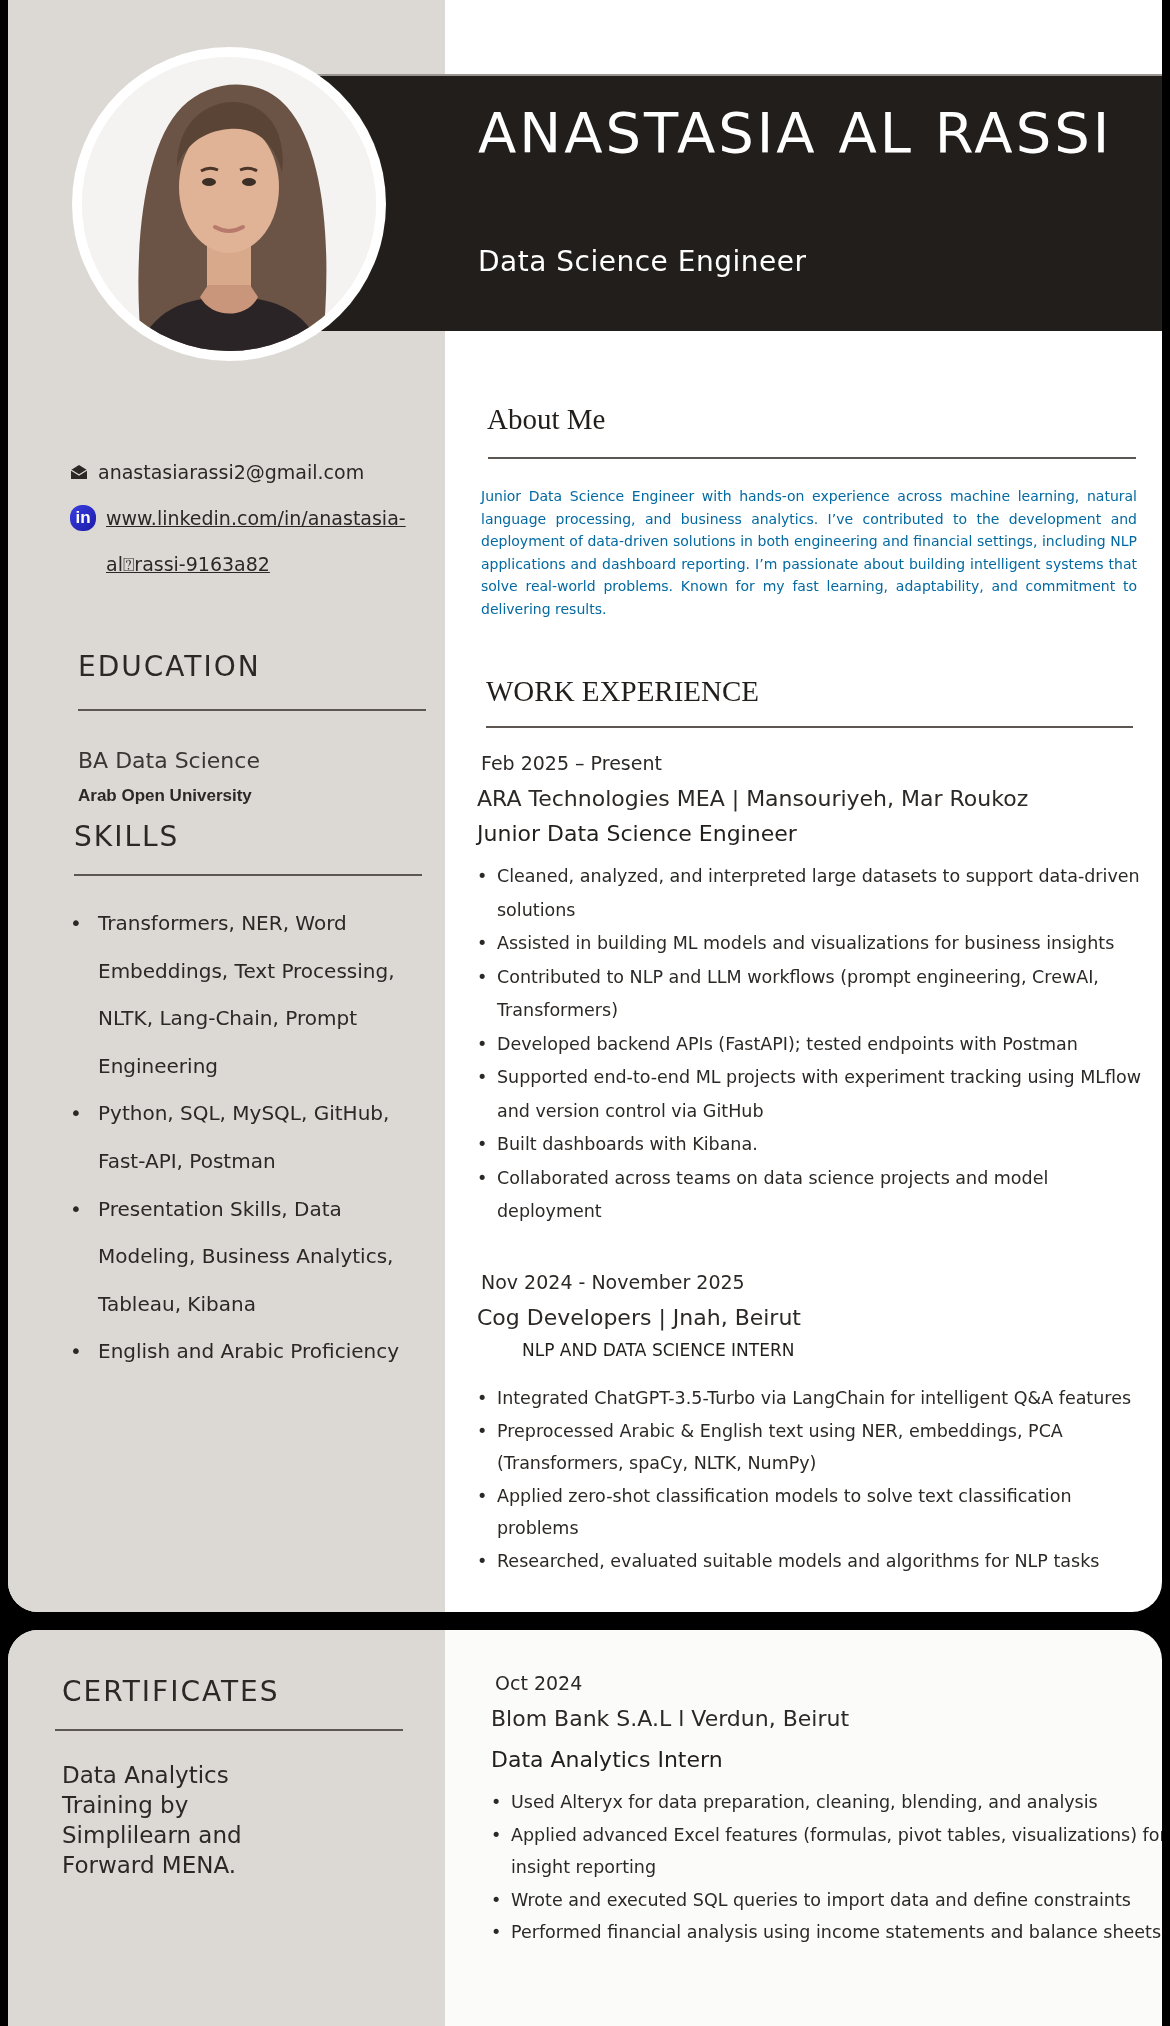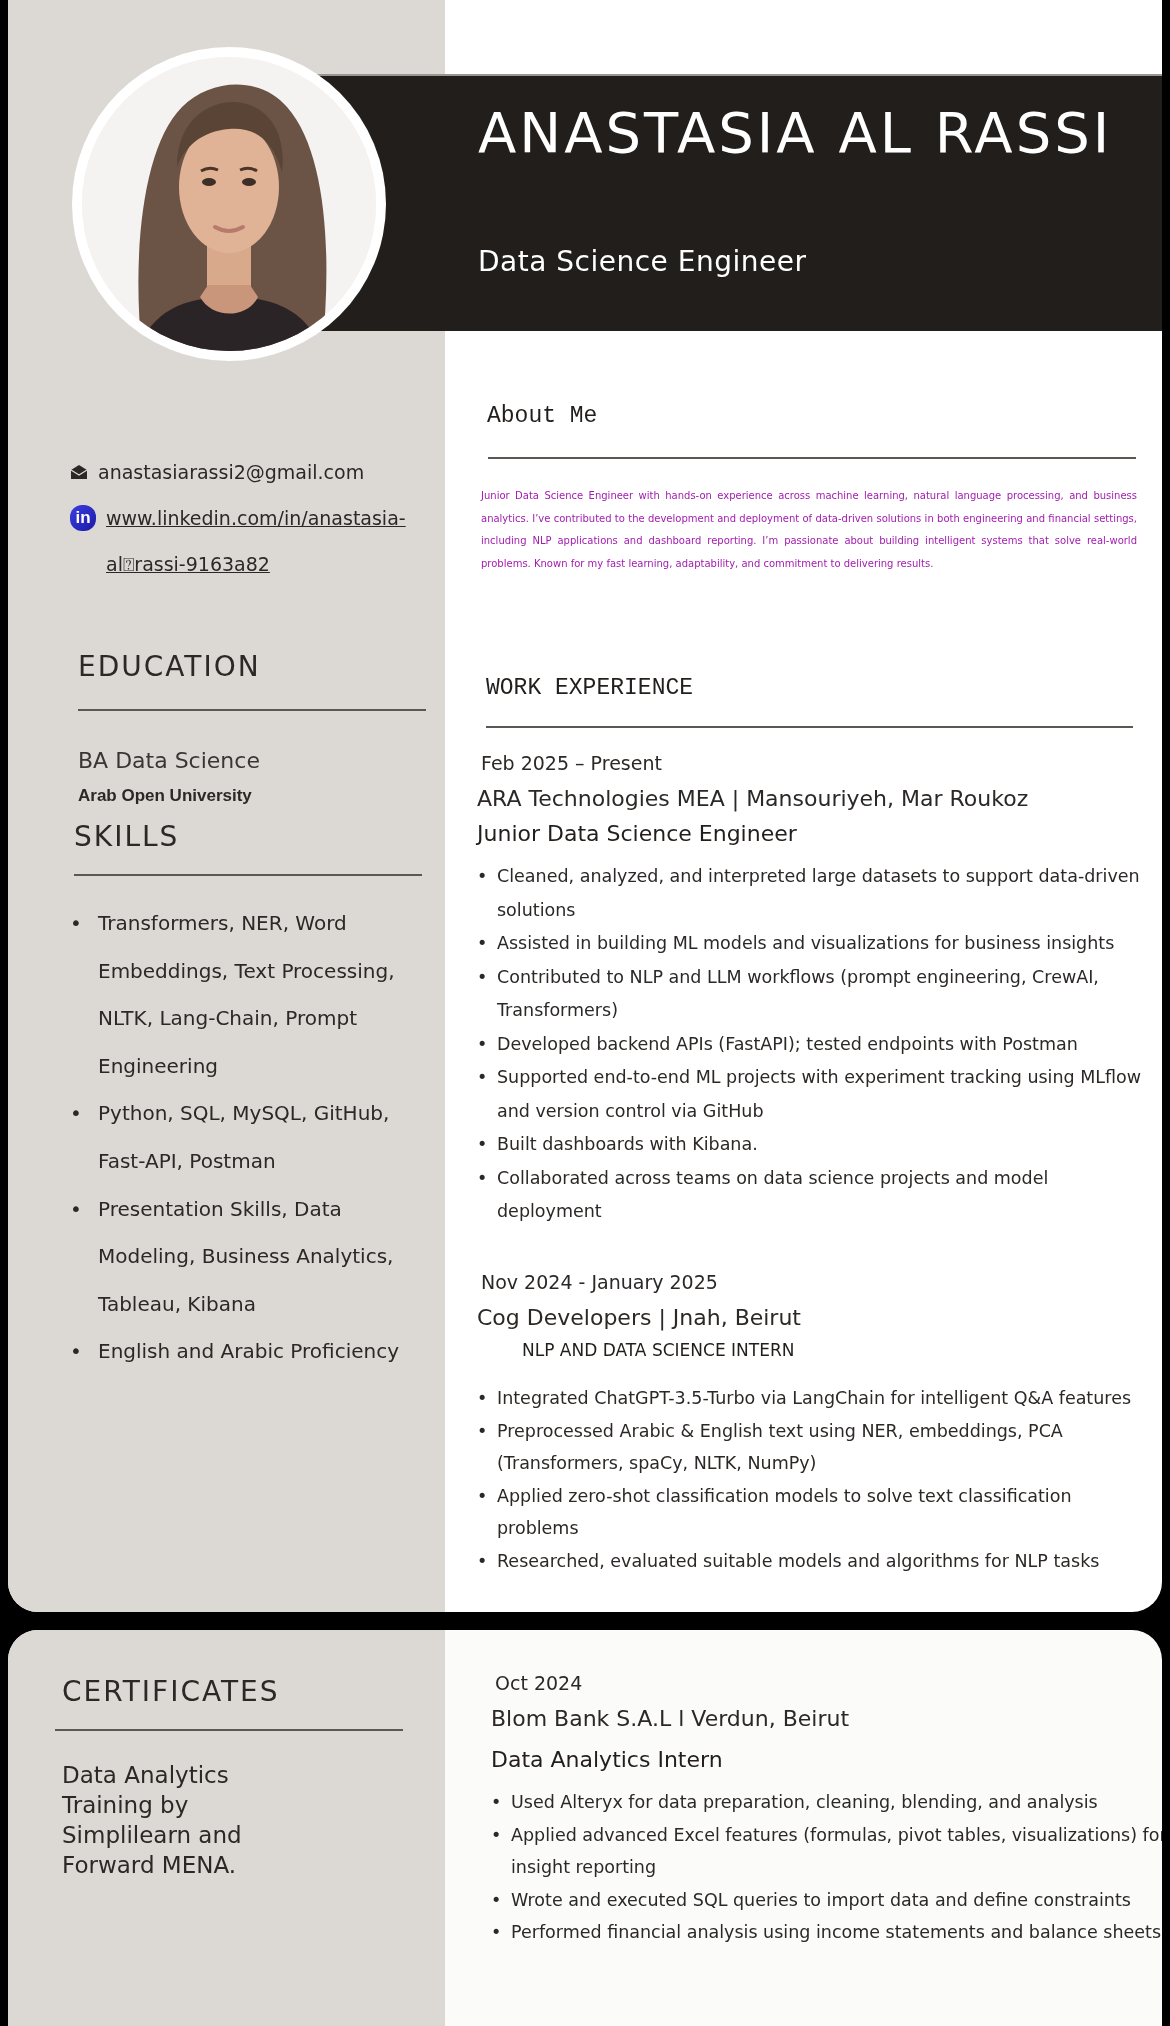--- a/index.html
+++ b/index.html
@@ -33,23 +33,23 @@
     .edu-degree { position: absolute; left: 70px; top: 768px; font-family: "DejaVu Sans", sans-serif; font-size: 22px; color: #3a3634; }
     .edu-school { position: absolute; left: 70px; top: 806px; font-family: "Liberation Sans", sans-serif; font-weight: bold; font-size: 17px; color: #2b2826; }
 
     .skills-list { position: absolute; left: 62px; top: 920px; width: 360px; list-style: none; font-family: "DejaVu Sans", sans-serif; font-size: 20px; line-height: 47.6px; color: #2b2826; }
     .skills-list li { position: relative; padding-left: 28px; }
     .skills-list li::before { content: "•"; position: absolute; left: 0; top: 0; }
 
     .cert-text { position: absolute; left: 54px; top: 130px; width: 260px; font-family: "DejaVu Sans", sans-serif; font-size: 23px; line-height: 30px; color: #2b2826; }
 
     
-    .main-heading { position: absolute; font-family: Liberation Mono, monospace; font-size: 23px; color: #221e1b; }
+    .main-heading { position: absolute; font-family: Liberation Serif, serif; font-size: 29px; color: #221e1b; }
     .main-rule { position: absolute; height: 2px; background: #5c5753; }
-    .about-text { position: absolute; left: 473px; top: 505px; width: 656px; font-family: "DejaVu Sans", sans-serif; font-size: 10px; line-height: 22.6px; text-align: justify; color: #a21caf; }
+    .about-text { position: absolute; left: 473px; top: 505px; width: 656px; font-family: "DejaVu Sans", sans-serif; font-size: 14px; line-height: 22.6px; text-align: justify; color: #0369a1; }
 
     .job { position: absolute; left: 469px; width: 680px; font-family: "DejaVu Sans", sans-serif; color: #2b2826; }
     .job-date { font-size: 19px; margin-left: 4px; }
     .job-company { font-size: 22px; margin-top: 12px; }
     .job-role { font-size: 22px; margin-top: 10px; color: #221e1b; }
     .job-role.caps { font-size: 17px; margin-left: 45px; }
     .bullets { list-style: none; margin-top: 14px; }
     .bullets li { position: relative; padding-left: 20px; font-size: 17.5px; color: #2b2826; }
     .bullets li::before { content: "•"; position: absolute; left: 0; top: 0; }
     .job1 .bullets li { line-height: 33.5px; }
@@ -128,21 +128,21 @@
       <li>Assisted in building ML models and visualizations for business insights</li>
       <li>Contributed to NLP and LLM workflows (prompt engineering, CrewAI, Transformers)</li>
       <li>Developed backend APIs (FastAPI); tested endpoints with Postman</li>
       <li>Supported end-to-end ML projects with experiment tracking using MLflow and version control via GitHub</li>
       <li>Built dashboards with Kibana.</li>
       <li>Collaborated across teams on data science projects and model deployment</li>
     </ul>
   </div>
 
   <div class="job job2" style="top:1291px;">
-    <div class="job-date">Nov 2024 - January 2025</div>
+    <div class="job-date">Nov 2024 - November 2025</div>
     <div class="job-company">Cog Developers | Jnah, Beirut</div>
     <div class="job-role caps">NLP AND DATA SCIENCE INTERN</div>
     <ul class="bullets" style="margin-top:22px;">
       <li>Integrated ChatGPT-3.5-Turbo via LangChain for intelligent Q&amp;A features</li>
       <li>Preprocessed Arabic &amp; English text using NER, embeddings, PCA (Transformers, spaCy, NLTK, NumPy)</li>
       <li>Applied zero-shot classification models to solve text classification problems</li>
       <li>Researched, evaluated suitable models and algorithms for NLP tasks</li>
     </ul>
   </div>
 </div>

